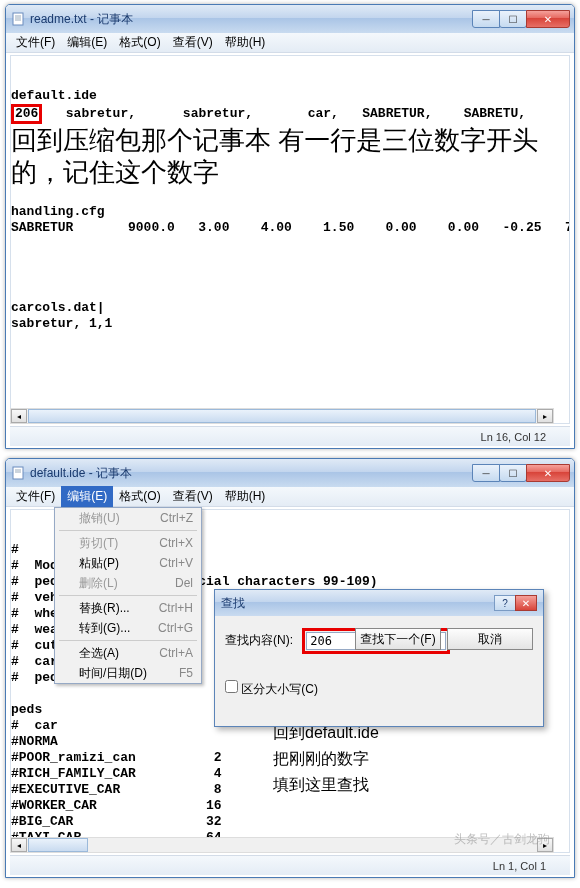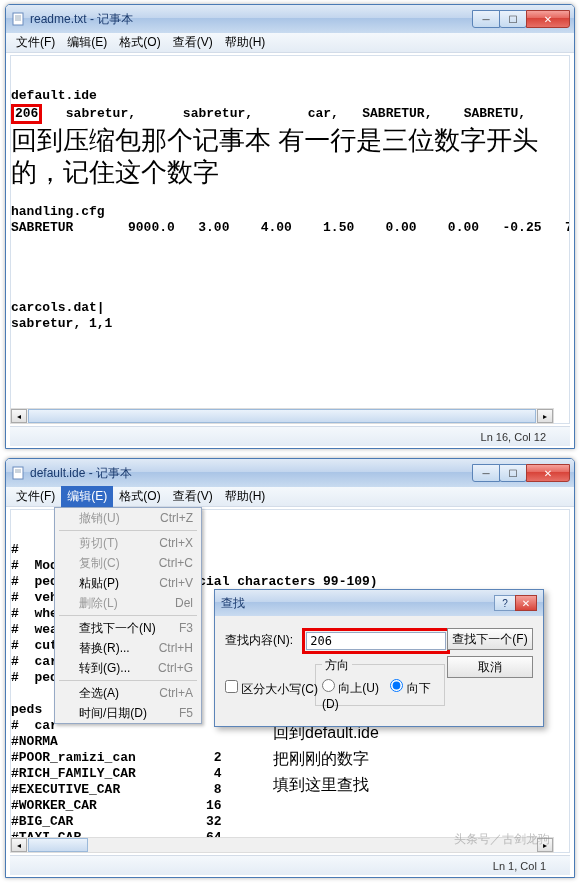--- a/index.html
+++ b/index.html
@@ -34,21 +34,21 @@
 .dd-sep{height:1px;background:#ccc;margin:2px 4px}
 .dialog{position:absolute;left:208px;top:130px;width:330px;border:1px solid #5b84b8;background:#f0f0f0;box-shadow:3px 3px 6px rgba(0,0,0,.3);z-index:20;font-family:"SimSun",sans-serif}
 .dlg-title{height:26px;background:linear-gradient(180deg,#e0eaf6 0%,#c3d6ee 45%,#a9c4e6 46%,#c9dbf0 100%);display:flex;align-items:center;padding:0 6px;color:#1a3a6e;font-size:12px}
 .dlg-tbtns{margin-left:auto;display:flex}
 .dlg-tbtn{width:22px;height:16px;border:1px solid #7a9bc4;background:linear-gradient(#eaf2fb,#c5daf0);margin-left:-1px;display:flex;align-items:center;justify-content:center;font-size:10px}
 .dlg-tbtn.close{background:linear-gradient(180deg,#f5a09a,#d8443a);color:#fff;border-color:#a83a32}
 .dlg-body{padding:12px 10px;font-size:12px;position:relative;height:110px}
 .dlg-label{display:inline-block}
 .dlg-input-wrap{display:inline-block;border:3px solid #e80000;padding:1px;margin-left:6px;vertical-align:middle}
 .dlg-input{width:140px;height:18px;border:1px solid #96a9c5;font-size:12px;padding:0 3px;font-family:monospace}
-.dlg-btns{position:absolute;right:10px;top:12px;display:flex;flex-direction:column;gap:6px}
+.dlg-btns{position:absolute;right:10px;top:12px;display:flex;gap:6px}
 .dlg-btn{width:86px;height:22px;border:1px solid #888;background:linear-gradient(#fdfdfd,#e4e4e4);font-size:12px;font-family:"SimSun",sans-serif}
 .dlg-group{position:absolute;left:100px;top:48px;width:130px;height:42px;border:1px solid #ccc;padding:14px 6px 4px}
 .dlg-group-title{position:absolute;top:-8px;left:6px;background:#f0f0f0;padding:0 3px;font-size:12px}
 .dlg-radio{font-size:12px;margin-right:8px}
 .dlg-check{position:absolute;left:10px;top:64px;font-size:12px}
 .anno2{position:absolute;left:273px;top:720px;font-family:"SimHei","Microsoft YaHei",sans-serif;font-size:16px;line-height:26px;z-index:5;white-space:pre}
 .watermark{position:absolute;right:30px;bottom:40px;font-family:"SimSun",serif;font-size:12px;color:rgba(140,140,140,.55);z-index:30}
 </style>
 </head>
 <body>
@@ -127,37 +127,29 @@
   <div class="dropdown" id="dropdown">
         <div class="dd-row dis">
           <span>撤销(U)</span>
           <span class="sc">Ctrl+Z</span>
         </div>
         <div class="dd-sep"></div>
         <div class="dd-row dis">
           <span>剪切(T)</span>
           <span class="sc">Ctrl+X</span>
         </div>
-        <div class="dd-row dis">
-          <span>复制(C)</span>
-          <span class="sc">Ctrl+C</span>
-        </div>
         <div class="dd-row">
           <span>粘贴(P)</span>
           <span class="sc">Ctrl+V</span>
         </div>
         <div class="dd-row dis">
           <span>删除(L)</span>
           <span class="sc">Del</span>
         </div>
         <div class="dd-sep"></div>
-        <div class="dd-row">
-          <span>查找下一个(N)</span>
-          <span class="sc">F3</span>
-        </div>
         <div class="dd-row">
           <span>替换(R)...</span>
           <span class="sc">Ctrl+H</span>
         </div>
         <div class="dd-row">
           <span>转到(G)...</span>
           <span class="sc">Ctrl+G</span>
         </div>
         <div class="dd-sep"></div>
         <div class="dd-row">
@@ -206,25 +198,20 @@
   </div>
   <div class="dlg-body">
    <span class="dlg-label">查找内容(N):</span>
    <span class="dlg-input-wrap">
     <input class="dlg-input" value="206" style="">
    </span>
    <div class="dlg-btns">
     <button class="dlg-btn">查找下一个(F)</button>
     <button class="dlg-btn">取消</button>
    </div>
-   <div class="dlg-group">
-    <span class="dlg-group-title">方向</span>
-    <label class="dlg-radio"><input type="radio" name="dir" style=""> <span>向上(U)</span></label>
-    <label class="dlg-radio"><input type="radio" name="dir" checked="" style=""> <span>向下(D)</span></label>
-   </div>
    <label class="dlg-check"><input type="checkbox" style=""> <span>区分大小写(C)</span></label>
   </div>
  </div>
  <div class="scrollbar-h">
   <div class="sb-btn">◂</div>
   <div class="sb-thumb" style="flex:0 0 60px"></div>
   <div style="flex:1"></div>
   <div class="sb-btn">▸</div>
  </div>
  <div class="statusbar">

